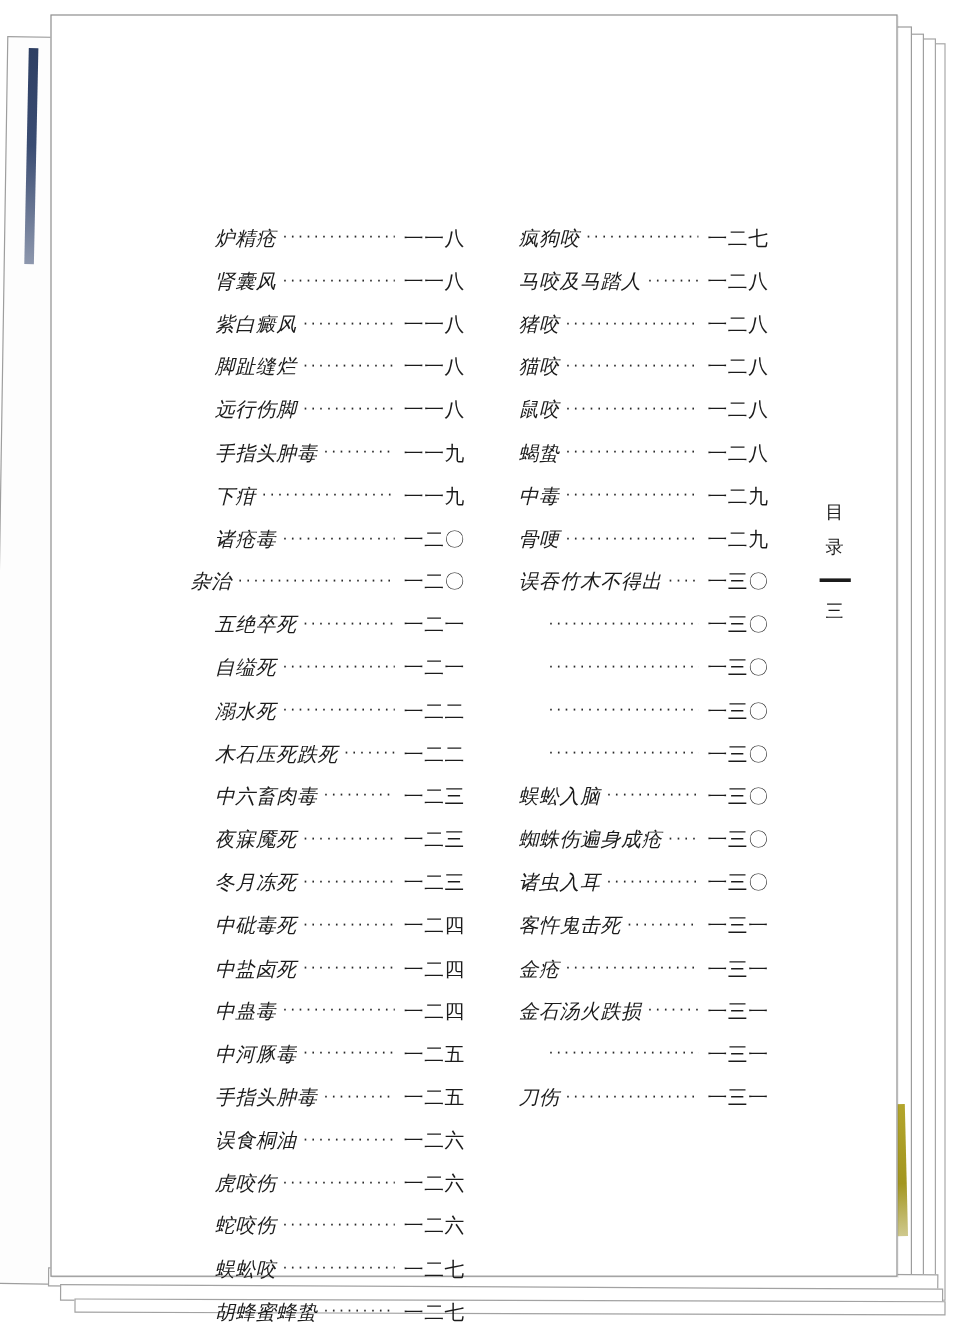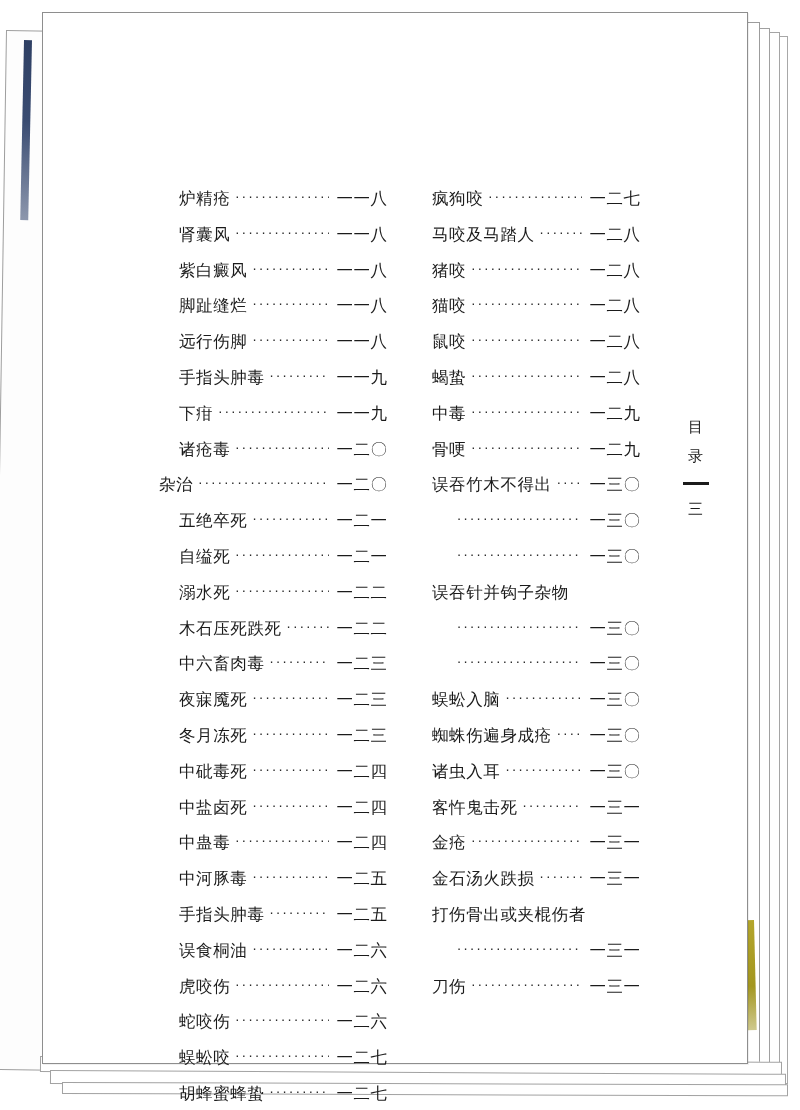--- a/index.html
+++ b/index.html
@@ -105,20 +105,21 @@
     font-family: "DejaVu Sans", "Liberation Sans", sans-serif;
     font-size: 16.5px;
     color: #1b1b1b;
     white-space: nowrap;
   }
   .entry.indent { padding-left: 20px; }
 
   .entry .title {
     flex: 0 0 auto;
     letter-spacing: 0.6px;
+    font-style: italic;
   }
   .entry .title .annot {
     font-size: 10.5px;
     letter-spacing: 0.5px;
     color: #333;
     vertical-align: baseline;
   }
   .entry .leader {
     flex: 1 1 auto;
     overflow: hidden;
@@ -369,23 +370,20 @@
             <span class="pageno">一三〇</span>
           </div>
           <div class="entry wrap-cont">
             <span class="leader"></span>
             <span class="pageno">一三〇</span>
           </div>
           <div class="entry wrap-cont">
             <span class="leader"></span>
             <span class="pageno">一三〇</span>
           </div>
-          <div class="entry indent wrap-title">
-            <span class="title">误吞针并钩子杂物</span>
-          </div>
           <div class="entry wrap-cont">
             <span class="leader"></span>
             <span class="pageno">一三〇</span>
           </div>
           <div class="entry wrap-cont">
             <span class="leader"></span>
             <span class="pageno">一三〇</span>
           </div>
           <div class="entry indent">
             <span class="title">蜈蚣入脑</span>
@@ -409,23 +407,20 @@
           </div>
           <div class="entry indent">
             <span class="title">金疮</span>
             <span class="leader"></span>
             <span class="pageno">一三一</span>
           </div>
           <div class="entry indent">
             <span class="title">金石汤火跌损</span>
             <span class="leader"></span>
             <span class="pageno">一三一</span>
-          </div>
-          <div class="entry indent wrap-title">
-            <span class="title">打伤骨出或夹棍伤者</span>
           </div>
           <div class="entry wrap-cont">
             <span class="leader"></span>
             <span class="pageno">一三一</span>
           </div>
           <div class="entry indent">
             <span class="title">刀伤</span>
             <span class="leader"></span>
             <span class="pageno">一三一</span>
           </div>

